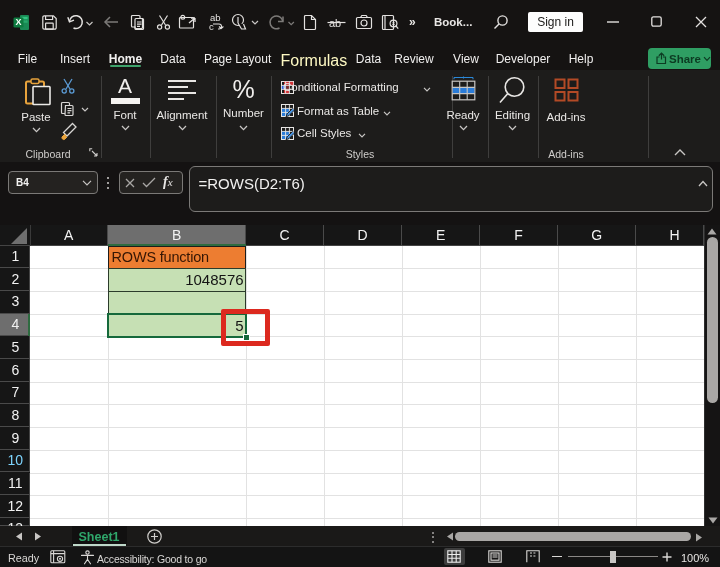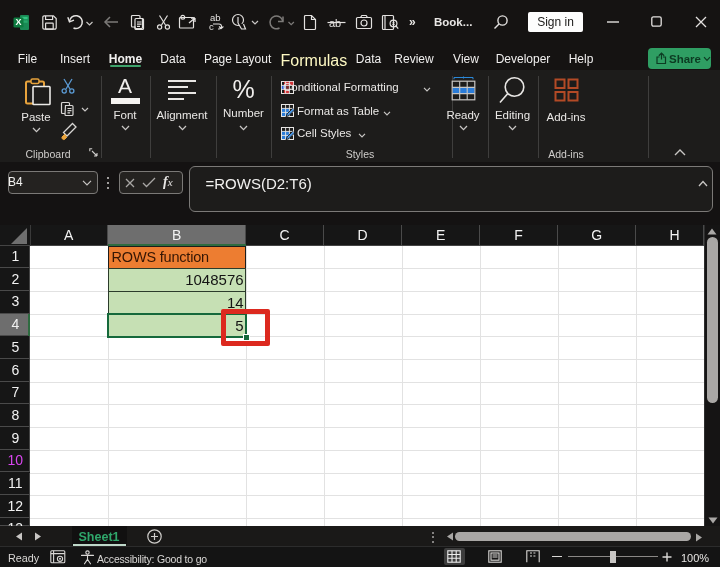--- a/index.html
+++ b/index.html
@@ -242,37 +242,37 @@
 <rect x="1.5" y="14" width="9" height="8.5"></rect>
       <rect x="14.5" y="14" width="9" height="8.5"></rect>
 </svg>
 <div class="abs tt" style="left:566px;top:111px;transform:translateX(-50%);">Add-ins</div>
 <div class="abs" style="left:566px;top:147.5px;transform:translateX(-50%);color:#cfcdcb;font-size:10.5px;">Add-ins</div>
 <svg class="abs" style="left:674px;top:149px" width="12" height="7" viewBox="0 0 12 7" fill="none" stroke="#c8c6c4" stroke-width="1.4">
       <path d="M1 6 L6 1 L11 6"></path>
     </svg>
 <div class="abs" style="left:0;top:162px;width:720px;height:62.5px;background:#141212;"></div>
 <div class="abs" style="left:8px;top:171px;width:90px;height:23px;background:#242220;border:1px solid #7b7977;border-radius:4px;box-sizing:border-box;"></div>
-<div class="abs" style="left:8px;top:176px;color:#f2f1f0;font-size:12px;line-height:13.5px;">B4</div>
+<div class="abs" style="left:16px;top:176px;color:#f2f1f0;font-size:10px;line-height:13.5px;font-weight:bold;">B4</div>
 <svg class="abs" style="left:82px;top:180px" width="10" height="6" viewBox="0 0 10 6" fill="none" stroke="#c8c6c4" stroke-width="1.2">
       <path d="M1 0.8 L5 4.8 L9 0.8"></path>
     </svg>
 <div class="abs" style="left:107px;top:176.5px;width:2.4px;height:2.4px;border-radius:50%;background:#cfcdcb;"></div>
 <div class="abs" style="left:107px;top:181.5px;width:2.4px;height:2.4px;border-radius:50%;background:#cfcdcb;"></div>
 <div class="abs" style="left:107px;top:186.5px;width:2.4px;height:2.4px;border-radius:50%;background:#cfcdcb;"></div>
 <div class="abs" style="left:119px;top:171px;width:64px;height:23px;background:#242220;border:1px solid #7b7977;border-radius:4px;box-sizing:border-box;"></div>
 <svg class="abs" style="left:125px;top:177.5px" width="10" height="10" viewBox="0 0 10 10" stroke="#a8a6a4" stroke-width="1.3">
       <path d="M1 1 L9 9 M9 1 L1 9"></path>
     </svg>
 <svg class="abs" style="left:142px;top:177px" width="14" height="11" viewBox="0 0 14 11" fill="none" stroke="#a8a6a4" stroke-width="1.3">
       <path d="M1 6 L4.5 9.5 L13 1"></path>
     </svg>
 <div class="abs" style="left:163px;top:174px;color:#e8e6e4;font-size:14px;font-style:italic;font-family:'Liberation Serif',serif;"><b>f</b><span style="font-size:11px;">x</span></div>
 <div class="abs" style="left:188.5px;top:166px;width:524px;height:46px;background:#1d1c1b;border:1px solid #7b7977;border-radius:6px;box-sizing:border-box;"></div>
-<div class="abs" style="left:198.5px;top:176px;color:#f2f1f0;font-size:15px;line-height:15px;margin-left:7px;">=ROWS(D2:T6)</div>
+<div class="abs" style="left:198.5px;top:176px;color:#f2f1f0;font-size:15px;line-height:15px;">=ROWS(D2:T6)</div>
 <svg class="abs" style="left:698px;top:180px" width="10" height="7" viewBox="0 0 10 7" fill="none" stroke="#c8c6c4" stroke-width="1.3">
       <path d="M1 6 L5 1.5 L9 6"></path>
     </svg>
 <div class="abs" style="left:29.6px;top:245.5px;width:674.4px;height:280.5px;background:#ffffff;"></div>
 <div class="abs" style="left:0;top:224.5px;width:704.0px;height:21.0px;background:#161616;border-bottom:1px solid #444;box-sizing:border-box;"></div>
 <div class="abs" style="left:29.6px;top:224.5px;width:1px;height:21px;background:#3a3a3a;"></div>
 <svg class="abs" style="left:10px;top:227.5px" width="18" height="17" viewBox="0 0 18 17">
       <path d="M17 0 V16 H1 Z" fill="#6f6f6f"></path>
     </svg>
 <div class="abs" style="left:29.6px;top:224.5px;width:78.0px;height:21px;background:transparent;border-right:1px solid #4a4a4a;box-sizing:border-box;"></div>
@@ -305,21 +305,21 @@
 <div class="abs" style="left:15.3px;top:339.8px;transform:translateX(-50%);color:#f2f2f2;font-size:14px;line-height:15px;">5</div>
 <div class="abs" style="left:0;top:359.0px;width:29.6px;height:22.69999999999999px;background:transparent;border-bottom:1px solid #4a4a4a;border-right:1px solid #444;box-sizing:border-box;overflow:hidden;"></div>
 <div class="abs" style="left:15.3px;top:362.5px;transform:translateX(-50%);color:#f2f2f2;font-size:14px;line-height:15px;">6</div>
 <div class="abs" style="left:0;top:381.7px;width:29.6px;height:22.69999999999999px;background:transparent;border-bottom:1px solid #4a4a4a;border-right:1px solid #444;box-sizing:border-box;overflow:hidden;"></div>
 <div class="abs" style="left:15.3px;top:385.2px;transform:translateX(-50%);color:#f2f2f2;font-size:14px;line-height:15px;">7</div>
 <div class="abs" style="left:0;top:404.4px;width:29.6px;height:22.700000000000045px;background:transparent;border-bottom:1px solid #4a4a4a;border-right:1px solid #444;box-sizing:border-box;overflow:hidden;"></div>
 <div class="abs" style="left:15.3px;top:407.9px;transform:translateX(-50%);color:#f2f2f2;font-size:14px;line-height:15px;">8</div>
 <div class="abs" style="left:0;top:427.1px;width:29.6px;height:22.699999999999932px;background:transparent;border-bottom:1px solid #4a4a4a;border-right:1px solid #444;box-sizing:border-box;overflow:hidden;"></div>
 <div class="abs" style="left:15.3px;top:430.6px;transform:translateX(-50%);color:#f2f2f2;font-size:14px;line-height:15px;">9</div>
 <div class="abs" style="left:0;top:449.79999999999995px;width:29.6px;height:22.700000000000045px;background:transparent;border-bottom:1px solid #4a4a4a;border-right:1px solid #444;box-sizing:border-box;overflow:hidden;"></div>
-<div class="abs" style="left:15.3px;top:453.29999999999995px;transform:translateX(-50%);color:#d946ef;font-size:14px;line-height:15px;">10</div>
+<div class="abs" style="left:15.3px;top:453.29999999999995px;transform:translateX(-50%);color:#7dd3fc;font-size:14px;line-height:15px;">10</div>
 <div class="abs" style="left:0;top:472.5px;width:29.6px;height:22.69999999999999px;background:transparent;border-bottom:1px solid #4a4a4a;border-right:1px solid #444;box-sizing:border-box;overflow:hidden;"></div>
 <div class="abs" style="left:15.3px;top:476.0px;transform:translateX(-50%);color:#f2f2f2;font-size:14px;line-height:15px;">11</div>
 <div class="abs" style="left:0;top:495.2px;width:29.6px;height:22.69999999999999px;background:transparent;border-bottom:1px solid #4a4a4a;border-right:1px solid #444;box-sizing:border-box;overflow:hidden;"></div>
 <div class="abs" style="left:15.3px;top:498.7px;transform:translateX(-50%);color:#f2f2f2;font-size:14px;line-height:15px;">12</div>
 <div class="abs" style="left:0;top:517.9px;width:29.6px;height:8.100000000000023px;background:transparent;border-bottom:1px solid #4a4a4a;border-right:1px solid #444;box-sizing:border-box;overflow:hidden;"></div>
 <div class="abs" style="left:15.3px;top:521.4px;transform:translateX(-50%);color:#f2f2f2;font-size:14px;line-height:15px;">13</div>
 <div class="abs" style="left:27.6px;top:313.6px;width:2px;height:22.7px;background:#2e6b40;"></div>
 <div class="abs" style="left:107.6px;top:245.5px;width:1px;height:280.5px;background:#e2e2e2;"></div>
 <div class="abs" style="left:245.6px;top:245.5px;width:1px;height:280.5px;background:#e2e2e2;"></div>
 <div class="abs" style="left:323.6px;top:245.5px;width:1px;height:280.5px;background:#e2e2e2;"></div>
@@ -337,21 +337,20 @@
 <div class="abs" style="left:29.6px;top:427.1px;width:674.4px;height:1px;background:#e2e2e2;"></div>
 <div class="abs" style="left:29.6px;top:449.79999999999995px;width:674.4px;height:1px;background:#e2e2e2;"></div>
 <div class="abs" style="left:29.6px;top:472.5px;width:674.4px;height:1px;background:#e2e2e2;"></div>
 <div class="abs" style="left:29.6px;top:495.2px;width:674.4px;height:1px;background:#e2e2e2;"></div>
 <div class="abs" style="left:29.6px;top:517.9px;width:674.4px;height:1px;background:#e2e2e2;"></div>
 <div class="abs" style="left:107.6px;top:245.5px;width:138.0px;height:23.7px;background:#ed7d31;border:1px solid #1c1c1c;box-sizing:border-box;"></div>
 <div class="abs" style="left:111.6px;top:249.5px;color:#351604;font-size:14.5px;line-height:15px;letter-spacing:-0.2px;">ROWS function</div>
 <div class="abs" style="left:107.6px;top:268.2px;width:138.0px;height:23.7px;background:#c6e0b4;border:1px solid #2b3b2b;box-sizing:border-box;"></div>
 <div class="abs" style="left:107.6px;top:272.2px;width:136.0px;text-align:right;color:#141414;font-size:15px;line-height:15px;">1048576</div>
 <div class="abs" style="left:107.6px;top:290.9px;width:138.0px;height:23.7px;background:#c6e0b4;border:1px solid #2b3b2b;box-sizing:border-box;"></div>
-<div class="abs" style="left:107.6px;top:294.9px;width:136.0px;text-align:right;color:#141414;font-size:15px;line-height:15px;">14</div>
 <div class="abs" style="left:107.6px;top:313.6px;width:138.0px;height:23.7px;background:#c6e0b4;border:1px solid #2b3b2b;box-sizing:border-box;"></div>
 <div class="abs" style="left:107.6px;top:317.6px;width:136.0px;text-align:right;color:#141414;font-size:15px;line-height:15px;">5</div>
 <div class="abs" style="left:106.6px;top:312.6px;width:140.0px;height:25.7px;border:2px solid #15693b;box-sizing:border-box;"></div>
 <div class="abs" style="left:243.1px;top:333.8px;width:5px;height:5px;background:#15693b;border:1px solid #fff;box-sizing:content-box;"></div>
 <div class="abs" style="left:220.5px;top:309px;width:49.5px;height:37px;border:5px solid #dc291f;border-radius:2px;box-sizing:border-box;"></div>
 <div class="abs" style="left:704.0px;top:224.5px;width:16.0px;height:301.5px;background:#151414;border-left:1px solid #2e2e2e;box-sizing:border-box;"></div>
 <svg class="abs" style="left:707px;top:228px" width="10" height="7" viewBox="0 0 10 7">
       <path d="M5 0.5 L9.5 6.5 H0.5 Z" fill="#a9a7a5"></path>
     </svg>
 <div class="abs" style="left:706.5px;top:236.5px;width:11px;height:166px;background:#a9a7a5;border-radius:5.5px;"></div>

